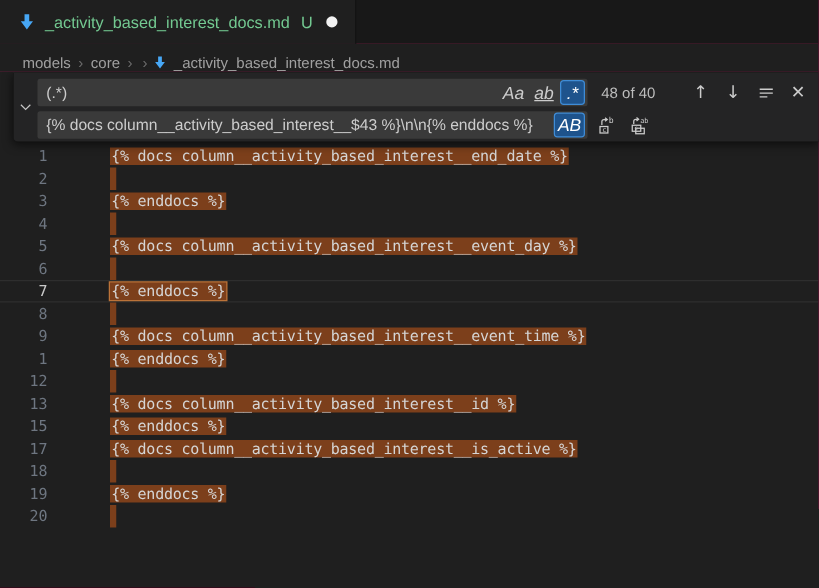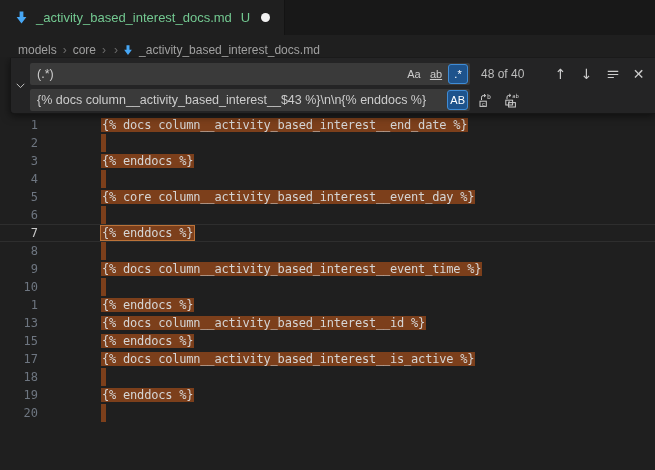--- a/index.html
+++ b/index.html
@@ -28,21 +28,21 @@
   .crumb-file { display:flex; align-items:center; gap:5px; }
   
   .editor { position:relative; height:413px; background:#1f1f1f; overflow:hidden; }
   .code { position:absolute; top:59px; left:0; right:0; }
   .code-line {
     display:flex; height:18px;
     font-family:"DejaVu Sans Mono", monospace; font-size:12px; line-height:18px;
     letter-spacing:-0.2px; white-space:pre;
   }
   .line-num { width:38px; flex:none; text-align:right; color:#6e7681; letter-spacing:0; }
-  .line-content { margin-left:37px;padding-left:26px; }
+  .line-content { margin-left:24px;padding-left:26px; }
   .current-line {
     box-shadow: inset 0 1px 0 rgba(255,255,255,0.07), inset 0 -1px 0 rgba(255,255,255,0.07);
   }
   .current-line .line-num { color:#c9c9c9; }
   .match { background:#7c3f1b; color:#d5d5d5; padding:0 1px; }
   .match.current { box-shadow:0 0 0 1px #bb7339; }
   .match-strip { display:inline-block; width:5px; height:18px; background:#7c3f1b; }
   
   .find-widget {
     position:absolute; top:1px; left:10px; right:0; height:56px; z-index:5;
@@ -55,21 +55,21 @@
   .frow { display:flex; align-items:center; height:22px; }
   .fw-input {
     background:#3a3a3a; height:22px; border-radius:2px; width:440px; flex:none;
     display:flex; align-items:center; padding:0 2px 0 7px;
     color:#cccccc; font-size:12.5px;
   }
   .input-text { flex:1; white-space:nowrap; overflow:hidden; }
   .opt {
     min-width:20px; height:20px; padding:0 2px; margin-left:2px; flex:none;
     display:flex; align-items:center; justify-content:center;
-    border-radius:3px; color:#cccccc; font-size:11px; border:1px solid transparent;
+    border-radius:3px; color:#cccccc; font-size:14px; border:1px solid transparent;font-style:italic;
   }
   .opt.underl { text-decoration:underline; }
   .opt.active { background:#1e538c; border-color:#3f8cd6; color:#ffffff; }
   .results { margin-left:11px; color:#bdbdbd; font-size:12px; min-width:56px; }
   .icon-btn {
     width:21px; height:21px; margin-left:5px; flex:none;
     display:flex; align-items:center; justify-content:center;
     color:#cccccc; border-radius:4px; font-size:14px;
     font-family:"DejaVu Sans", sans-serif;
   }
@@ -162,27 +162,27 @@
           </span>
         </div>
       </div>
     </div>
 
     <div class="code" id="code-lines">
         <div class="code-line"><span class="line-num">1</span><span class="line-content"><span class="match">{% docs column__activity_based_interest__end_date %}</span></span></div>
         <div class="code-line"><span class="line-num">2</span><span class="line-content"><span class="match-strip"></span></span></div>
         <div class="code-line"><span class="line-num">3</span><span class="line-content"><span class="match">{% enddocs %}</span></span></div>
         <div class="code-line"><span class="line-num">4</span><span class="line-content"><span class="match-strip"></span></span></div>
-        <div class="code-line"><span class="line-num">5</span><span class="line-content"><span class="match">{% core column__activity_based_interest__event_day %}</span></span></div>
+        <div class="code-line"><span class="line-num">5</span><span class="line-content"><span class="match">{% docs column__activity_based_interest__event_day %}</span></span></div>
         <div class="code-line"><span class="line-num">6</span><span class="line-content"><span class="match-strip"></span></span></div>
         <div class="code-line current-line"><span class="line-num">7</span><span class="line-content"><span class="match current">{% enddocs %}</span></span></div>
         <div class="code-line"><span class="line-num">8</span><span class="line-content"><span class="match-strip"></span></span></div>
         <div class="code-line"><span class="line-num">9</span><span class="line-content"><span class="match">{% docs column__activity_based_interest__event_time %}</span></span></div>
-        <div class="code-line"><span class="line-num">10</span><span class="line-content"><span class="match-strip"></span></span></div>
         <div class="code-line"><span class="line-num">1</span><span class="line-content"><span class="match">{% enddocs %}</span></span></div>
+        <div class="code-line"><span class="line-num">12</span><span class="line-content"><span class="match-strip"></span></span></div>
         <div class="code-line"><span class="line-num">13</span><span class="line-content"><span class="match">{% docs column__activity_based_interest__id %}</span></span></div>
         <div class="code-line"><span class="line-num">15</span><span class="line-content"><span class="match">{% enddocs %}</span></span></div>
         <div class="code-line"><span class="line-num">17</span><span class="line-content"><span class="match">{% docs column__activity_based_interest__is_active %}</span></span></div>
         <div class="code-line"><span class="line-num">18</span><span class="line-content"><span class="match-strip"></span></span></div>
         <div class="code-line"><span class="line-num">19</span><span class="line-content"><span class="match">{% enddocs %}</span></span></div>
         <div class="code-line"><span class="line-num">20</span><span class="line-content"><span class="match-strip"></span></span></div>
       </div>
   </div>
 </div>
 

